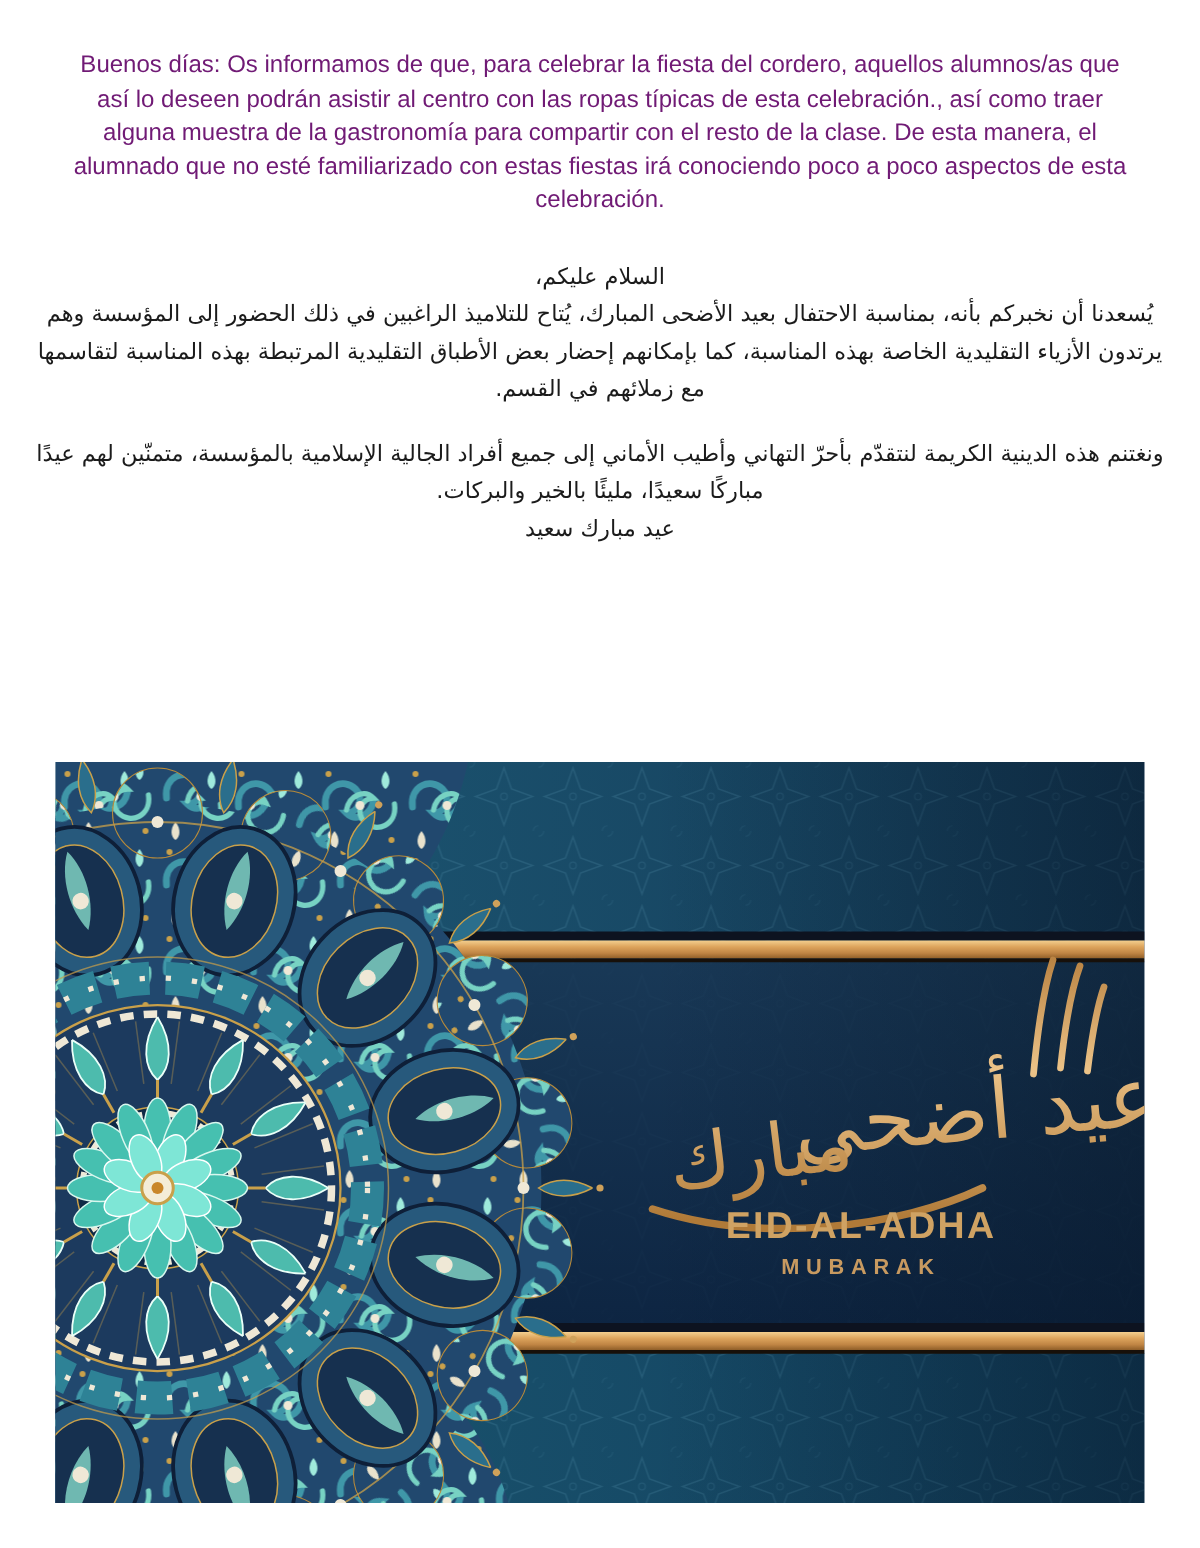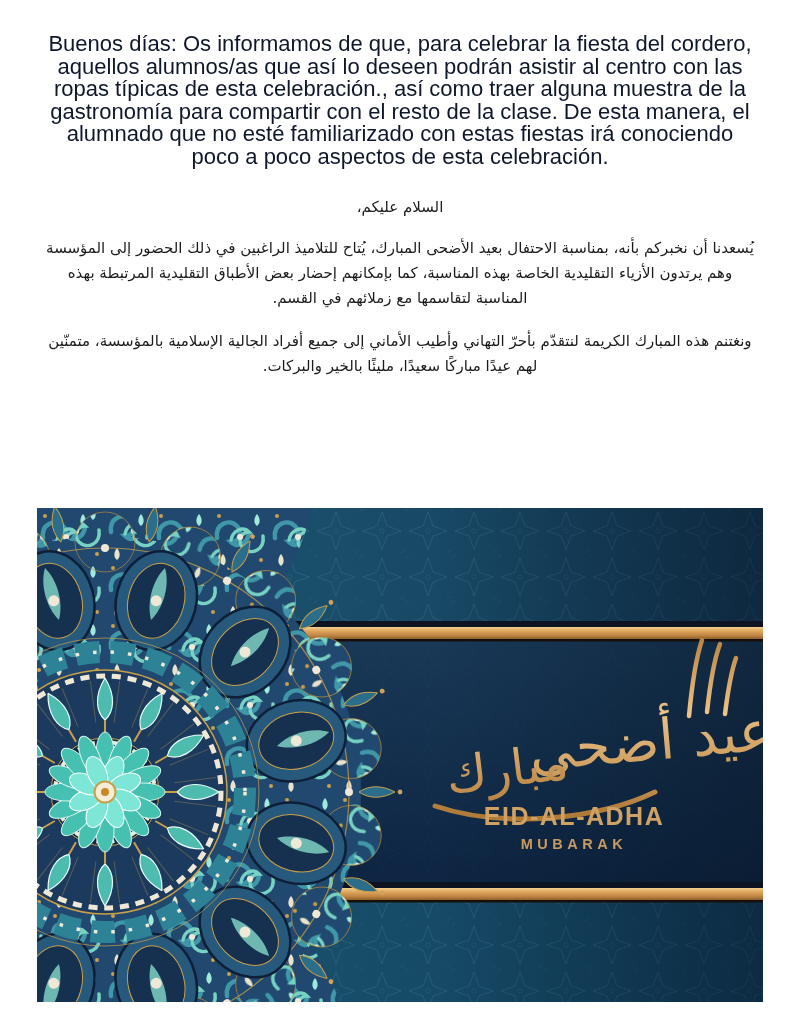--- a/index.html
+++ b/index.html
@@ -4,48 +4,49 @@
 <style>
   html,body{margin:0;padding:0;}
   body{
     width:800px;height:1032px;background:#ffffff;
     font-family:"Liberation Sans",sans-serif;
     -webkit-font-smoothing:antialiased;
   }
   .page{position:relative;width:800px;height:1032px;background:#ffffff;overflow:hidden;}
   .es-block{
     width:712px;margin:0 auto;padding-top:33px;
-    font-size:22px;line-height:22.6px;text-align:center;color:#0f172a;
+    font-size:16px;line-height:22.6px;text-align:center;color:#701a75;
   }
   .es-block p{margin:0;}
   .ar-block{
     width:752px;margin:26px auto 0;
     font-family:"DejaVu Sans",sans-serif;
     font-size:15px;line-height:25px;text-align:center;color:#1b1b1b;
   }
-  .ar-block p{margin:16px;}
+  .ar-block p{margin:0;}
   .ar-block p.gap{margin-top:18px;}
   .card{
     position:absolute;left:37px;top:508px;width:726px;height:494px;margin:0;
   }
   .card svg{display:block;}
 </style>
 </head>
 <body>
 
 <div class="page">
 
   <section class="es-block">
     <p>Buenos días: Os informamos de que, para celebrar la fiesta del cordero, aquellos alumnos/as que así lo deseen podrán asistir al centro con las ropas típicas de esta celebración., así como traer alguna muestra de la gastronomía para compartir con el resto de la clase. De esta manera, el alumnado que no esté familiarizado con estas fiestas irá conociendo poco a poco aspectos de esta celebración.</p>
   </section>
 
   <section class="ar-block" dir="rtl" lang="ar">
     <p>السلام عليكم،</p>
     <p>يُسعدنا أن نخبركم بأنه، بمناسبة الاحتفال بعيد الأضحى المبارك، يُتاح للتلاميذ الراغبين في ذلك الحضور إلى المؤسسة وهم يرتدون الأزياء التقليدية الخاصة بهذه المناسبة، كما بإمكانهم إحضار بعض الأطباق التقليدية المرتبطة بهذه المناسبة لتقاسمها مع زملائهم في القسم.</p>
-    <p class="gap">ونغتنم هذه المبارك الكريمة لنتقدّم بأحرّ التهاني وأطيب الأماني إلى جميع أفراد الجالية الإسلامية بالمؤسسة، متمنّين لهم عيدًا مباركًا سعيدًا، مليئًا بالخير والبركات.</p>
+    <p class="gap">ونغتنم هذه الدينية الكريمة لنتقدّم بأحرّ التهاني وأطيب الأماني إلى جميع أفراد الجالية الإسلامية بالمؤسسة، متمنّين لهم عيدًا مباركًا سعيدًا، مليئًا بالخير والبركات.</p>
+    <p>عيد مبارك سعيد</p>
   </section>
 
   <figure class="card">
     <svg width="726" height="494" viewBox="0 0 726 494" xmlns="http://www.w3.org/2000/svg">
       <defs>
         <clipPath id="cardClip">
             <rect x="0" y="0" width="726" height="494"></rect>
           </clipPath>
 
         <linearGradient id="topZ" x1="0" y1="0" x2="1" y2="0">

